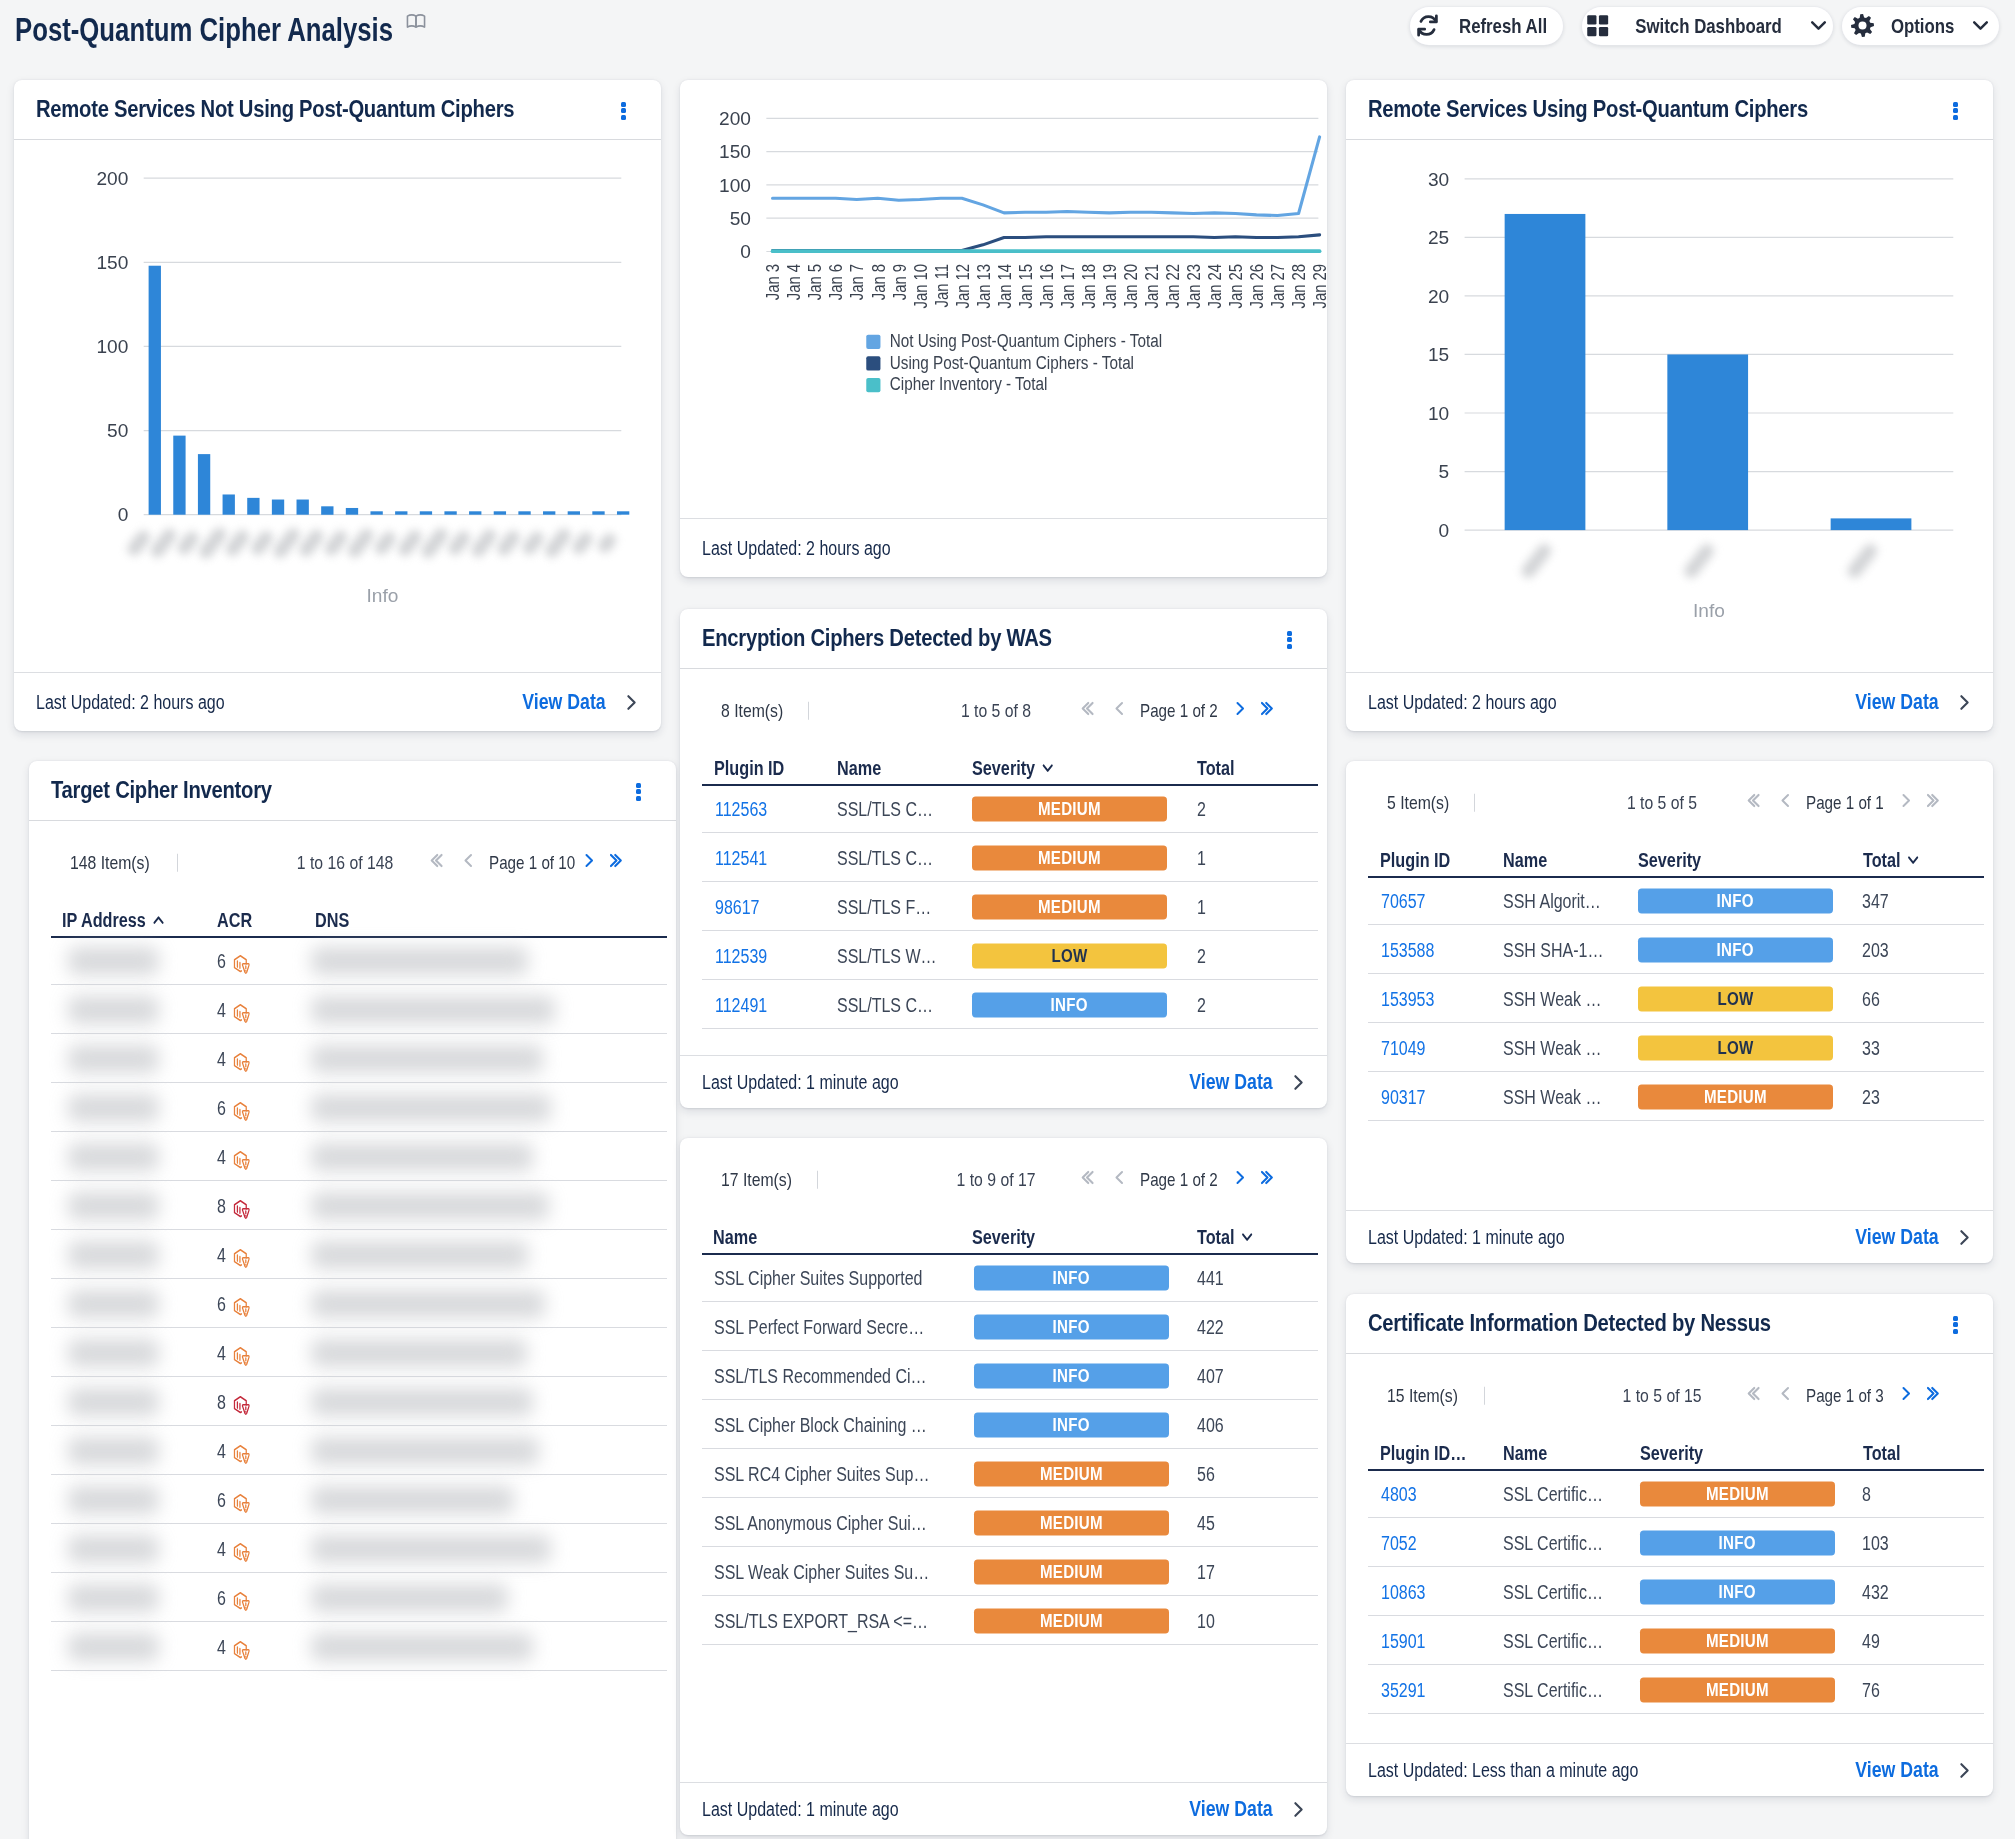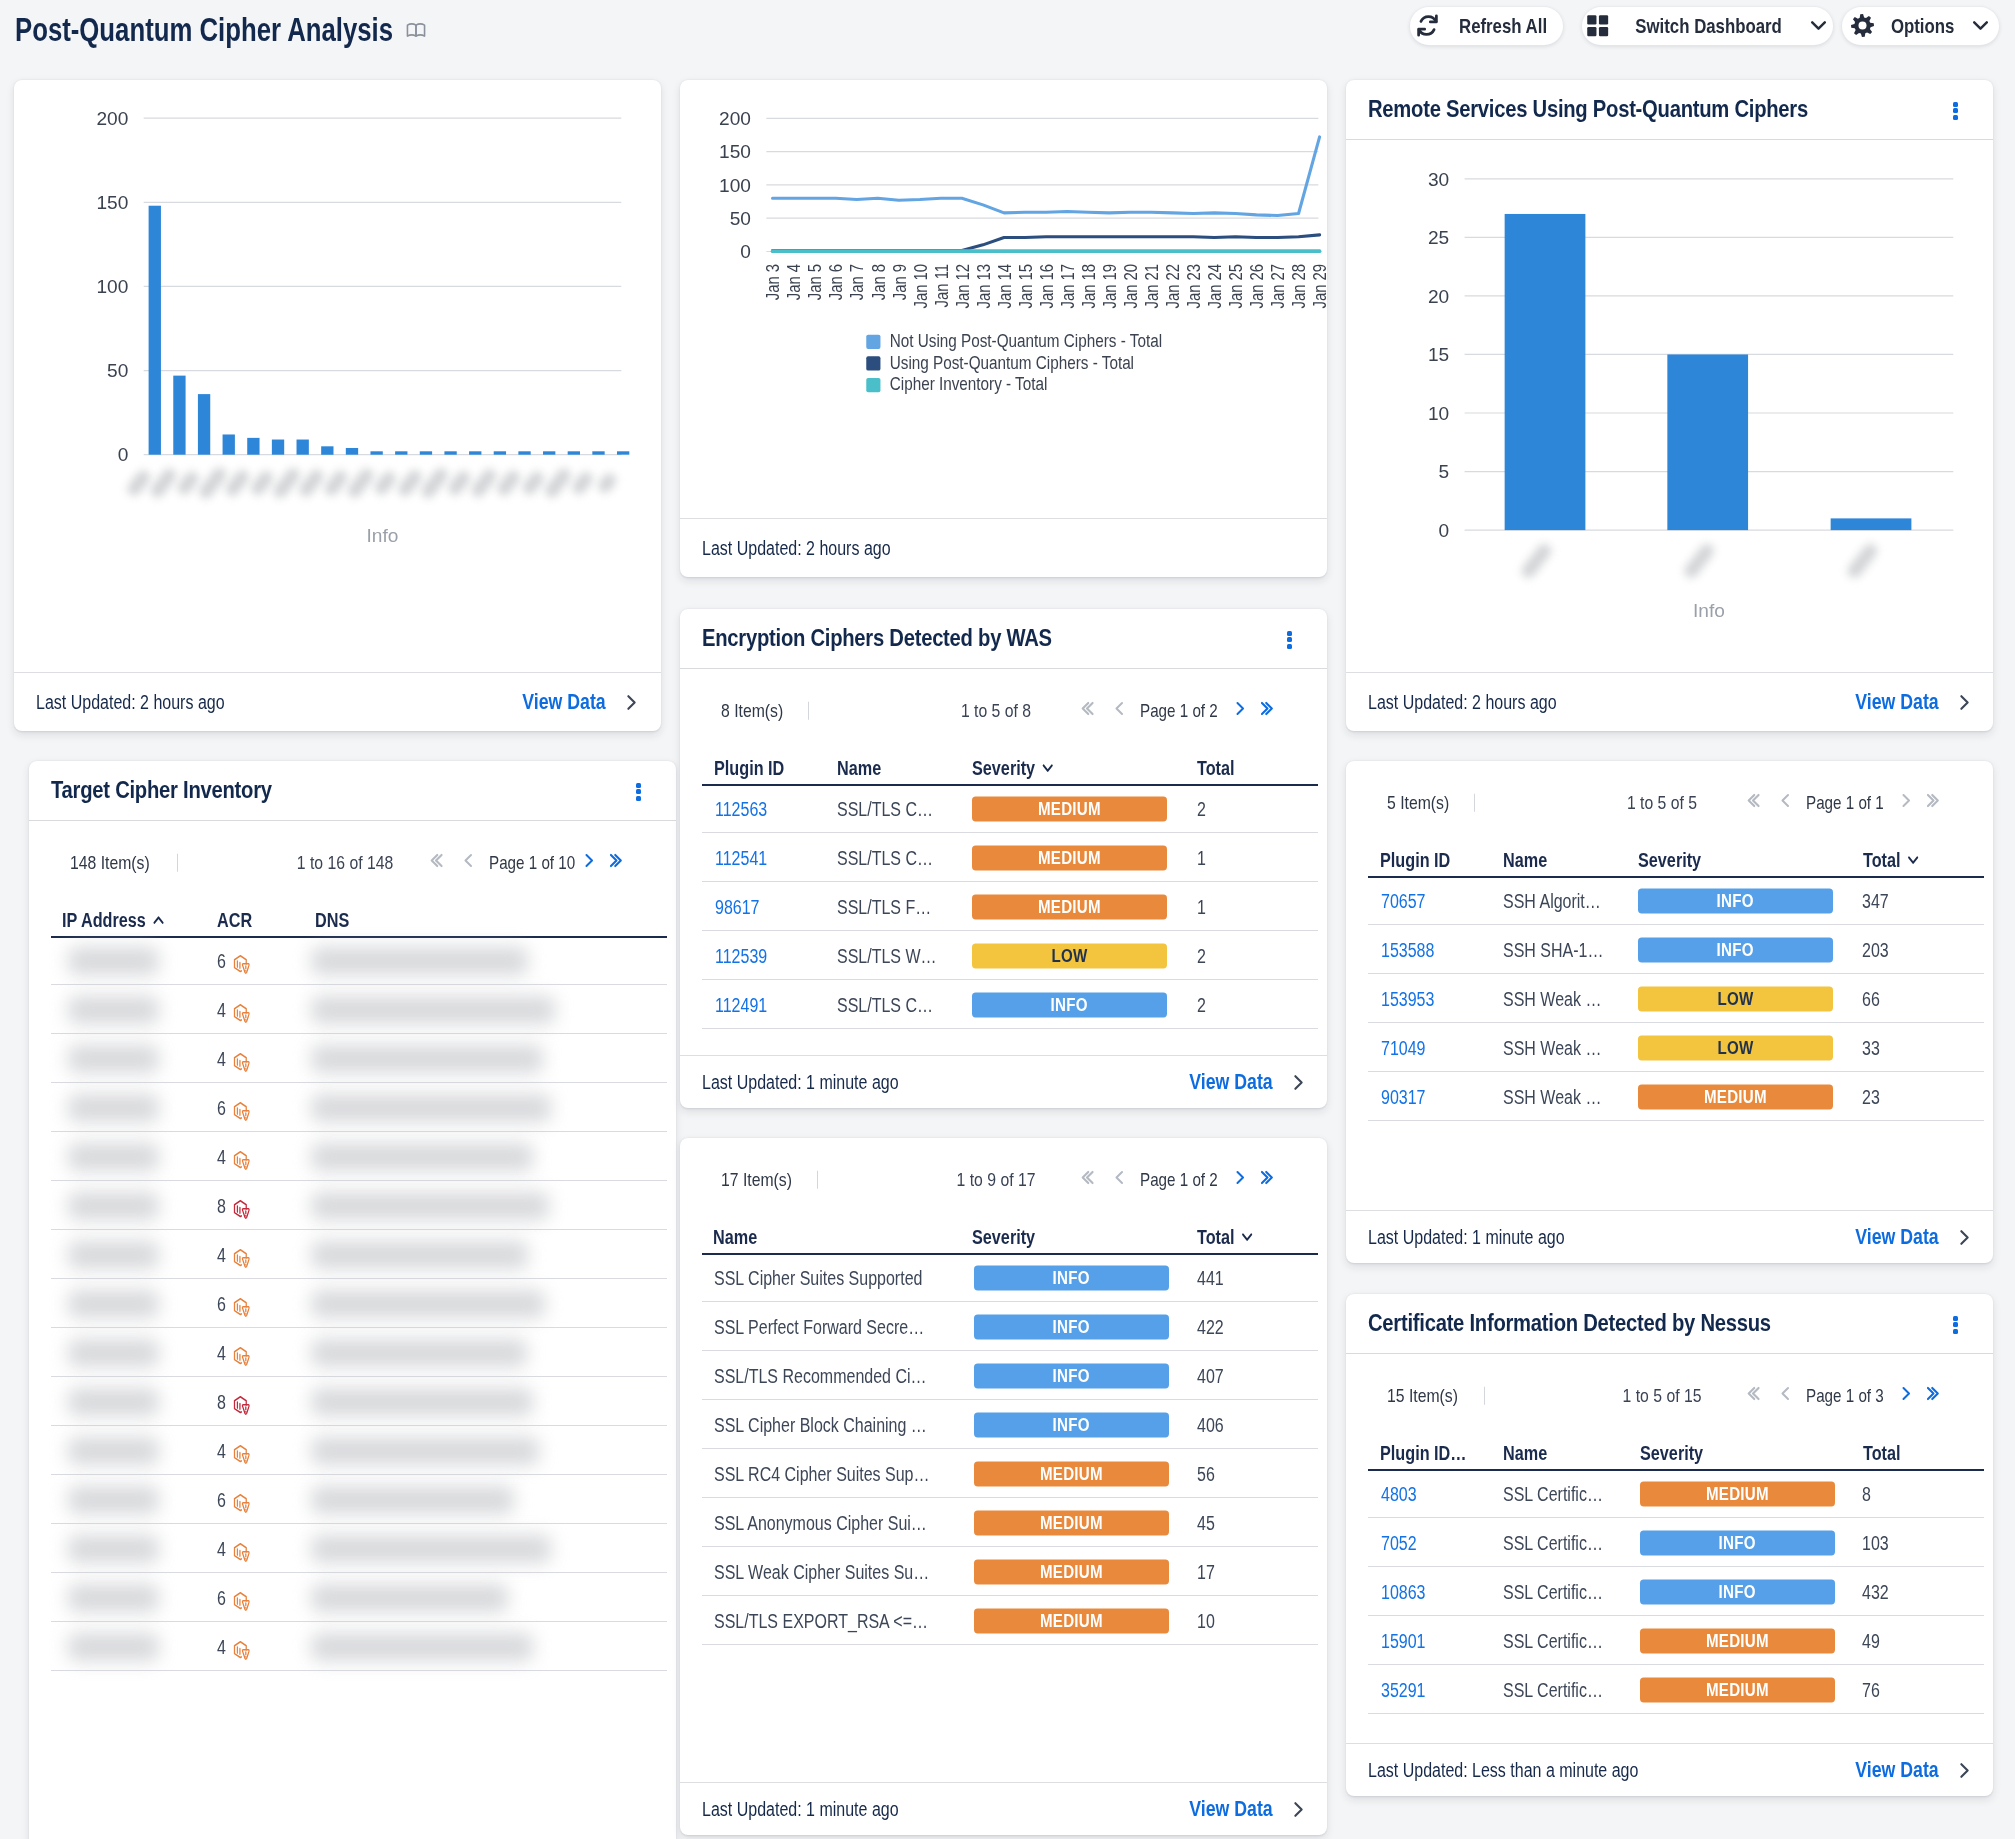--- a/index.html
+++ b/index.html
@@ -28,21 +28,21 @@
 .b-info{background:#55a0e8}
 .b-high{background:#d9494b}
 .cfoot{position:absolute;left:0;right:0;bottom:0;border-top:1.2px solid #dcdee2;display:flex;align-items:center;justify-content:space-between;padding:0 18.5px 0 22px;font-size:20px;color:#16294a}
 .cfoot .lu{transform:scaleX(.8);transform-origin:left center;white-space:nowrap}
 .vd{display:flex;align-items:center;gap:15px;color:#0d6cdf;font-weight:700;font-size:21.6px}
 .vd u{text-decoration:none;transform:scaleX(.82);transform-origin:right center}
 .blur1{position:absolute;top:50%;transform:translateY(-50%);height:28px;border-radius:8.6px;background:#c0c2c6;filter:blur(9.2px);opacity:.62}
 .topbtn{position:absolute;top:6.8px;height:38px;background:#fff;border-radius:19px;box-shadow:0 0 0 0.6px #e8e9ee,0 1.2px 4.3px rgba(22,32,54,.14);display:flex;align-items:center;justify-content:center;gap:7.4px;font-size:21px;font-weight:700;color:#252d3d;white-space:nowrap}
 .topbtn u{text-decoration:none;transform:scaleX(.8)}
 </style></head><body>
-<div style="position:absolute;left:15px;top:11px;display:flex;align-items:center;gap:12.3px">
+<div style="position:absolute;left:15px;top:11px;display:flex;align-items:flex-start;gap:12.3px">
     <span style="font-size:33px;font-weight:700;color:#12294d;transform:scaleX(.78);transform-origin:left center;width:378px;display:inline-block;white-space:nowrap">Post-Quantum Cipher Analysis</span>
     <svg width="22" height="20" viewBox="0 0 36 32" style="">
       <path d="M4,8 Q11,4 18,8 L18,26 Q11,22 4,26 Z" fill="none" stroke="#8b919c" stroke-width="2.6" stroke-linejoin="round"></path>
       <path d="M32,8 Q25,4 18,8 L18,26 Q25,22 32,26 Z" fill="none" stroke="#8b919c" stroke-width="2.6" stroke-linejoin="round"></path>
     </svg>
   </div>
 <div class="topbtn" style="left:1410px;width:153px">
     <svg width="25" height="25" viewBox="0 0 40 40" style="">
       <path d="M33.5,13.5 A13.2,13.2 0 0 0 9.5,13.5" fill="none" stroke="#252d3d" stroke-width="4.4" stroke-linecap="round"></path>
       <path d="M34.2,4.5 L34.2,14.2 L24.5,14.2" fill="none" stroke="#252d3d" stroke-width="4.4" stroke-linecap="round" stroke-linejoin="round"></path>
@@ -66,21 +66,28 @@
 <div class="topbtn" style="left:1842px;width:157px">
     <svg width="25" height="25" viewBox="0 0 40 40" style="">
       <path d="M38.0,16.4 L38.4,20.9 L32.9,22.6 L31.9,25.6 L35.3,30.2 L32.4,33.6 L27.3,31.0 L24.5,32.4 L23.6,38.0 L19.1,38.4 L17.4,32.9 L14.4,31.9 L9.8,35.3 L6.4,32.4 L9.0,27.3 L7.6,24.5 L2.0,23.6 L1.6,19.1 L7.1,17.4 L8.1,14.4 L4.7,9.8 L7.6,6.4 L12.7,9.0 L15.5,7.6 L16.4,2.0 L20.9,1.6 L22.6,7.1 L25.6,8.1 L30.2,4.7 L33.6,7.6 L31.0,12.7 L32.4,15.5 Z" fill="#252d3d"></path>
       <circle cx="20" cy="20" r="6.4" fill="#fff"></circle>
     </svg>
     <u>Options</u>
     <svg width="21" height="21" viewBox="0 0 34 34" style="">
       <polyline points="6.800000000000001,11.899999999999999 17.0,22.1 27.200000000000003,11.899999999999999" fill="none" stroke="#252d3d" stroke-width="4" stroke-linecap="round" stroke-linejoin="round"></polyline>
     </svg>
   </div>
-<div class="card" style="left:13.6px;top:80px;width:647px;height:651px"><svg width="647" height="591" viewBox="0 0 1049 959" style="">
+<div class="card" style="left:13.6px;top:80px;width:647px;height:651px"><div class="chead">
+      <h2>Remote Services Not Using Post-Quantum Ciphers</h2>
+      <div class="kebab">
+        <i></i>
+        <i></i>
+        <i></i>
+      </div>
+    </div><svg width="647" height="591" viewBox="0 0 1049 959" style="">
       <defs>
         <filter id="bl" x="-120%" y="-400%" width="340%" height="900%">
           <feGaussianBlur stdDeviation="7"></feGaussianBlur>
         </filter>
       </defs>
       <line x1="210" y1="608.0" x2="985" y2="608.0" stroke="#d7dade" stroke-width="2"></line>
       <text x="185" y="619.0" text-anchor="end" font-size="31" fill="#3a424f">0</text>
       <line x1="210" y1="471.5" x2="985" y2="471.5" stroke="#d7dade" stroke-width="2"></line>
       <text x="185" y="482.5" text-anchor="end" font-size="31" fill="#3a424f">50</text>
       <line x1="210" y1="335.0" x2="985" y2="335.0" stroke="#d7dade" stroke-width="2"></line>

